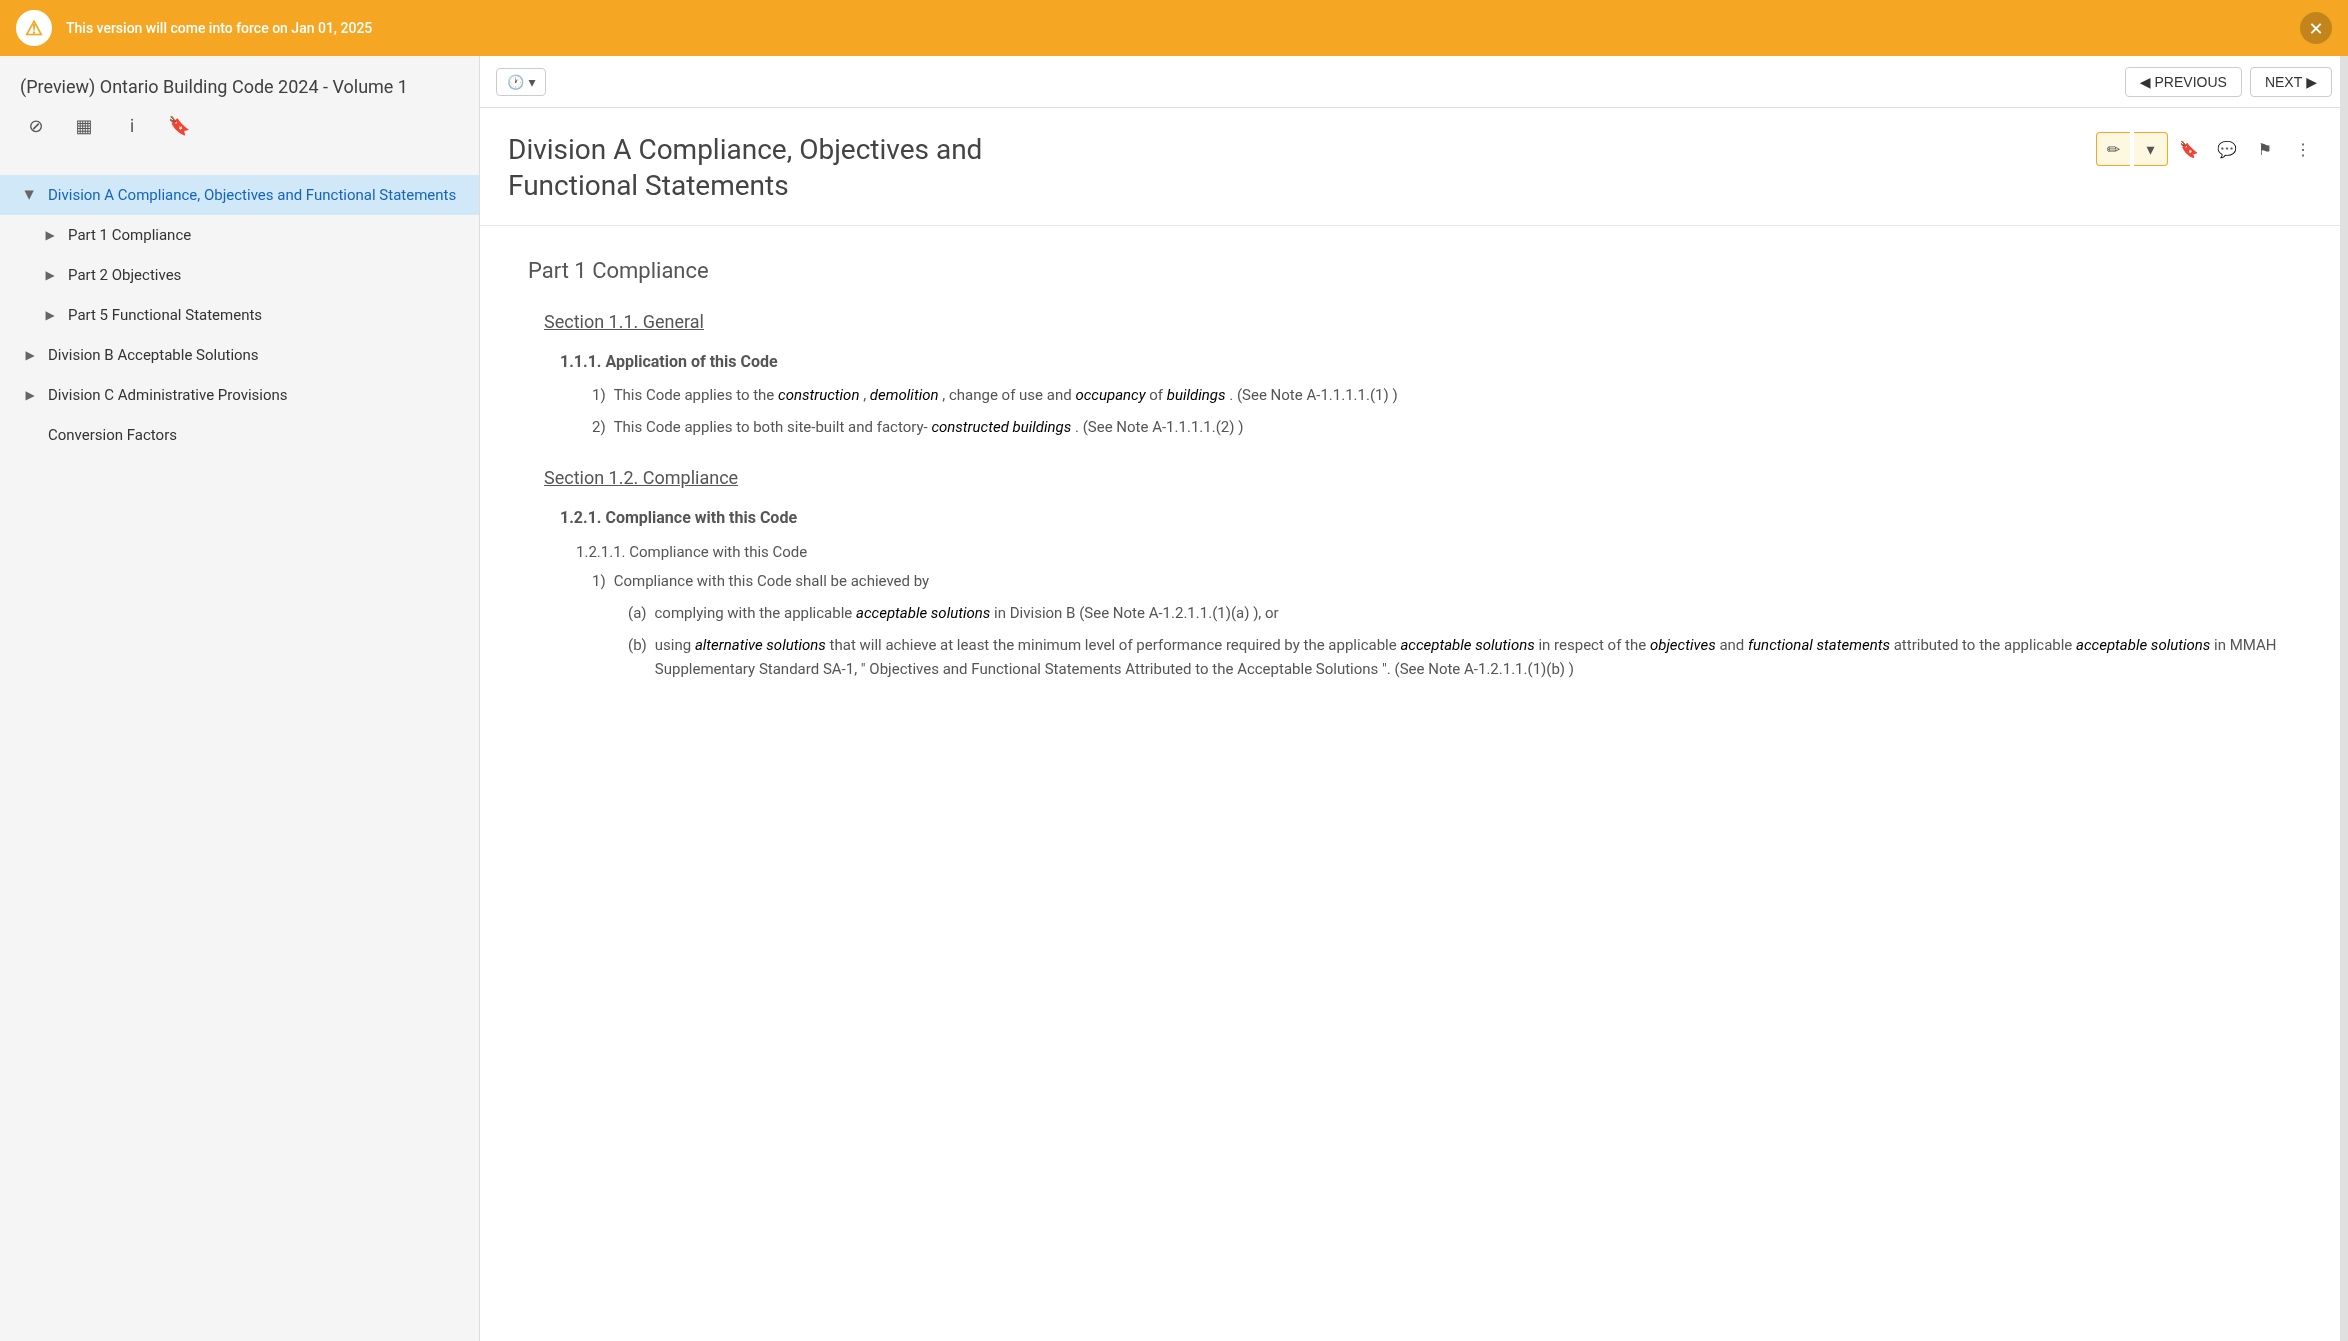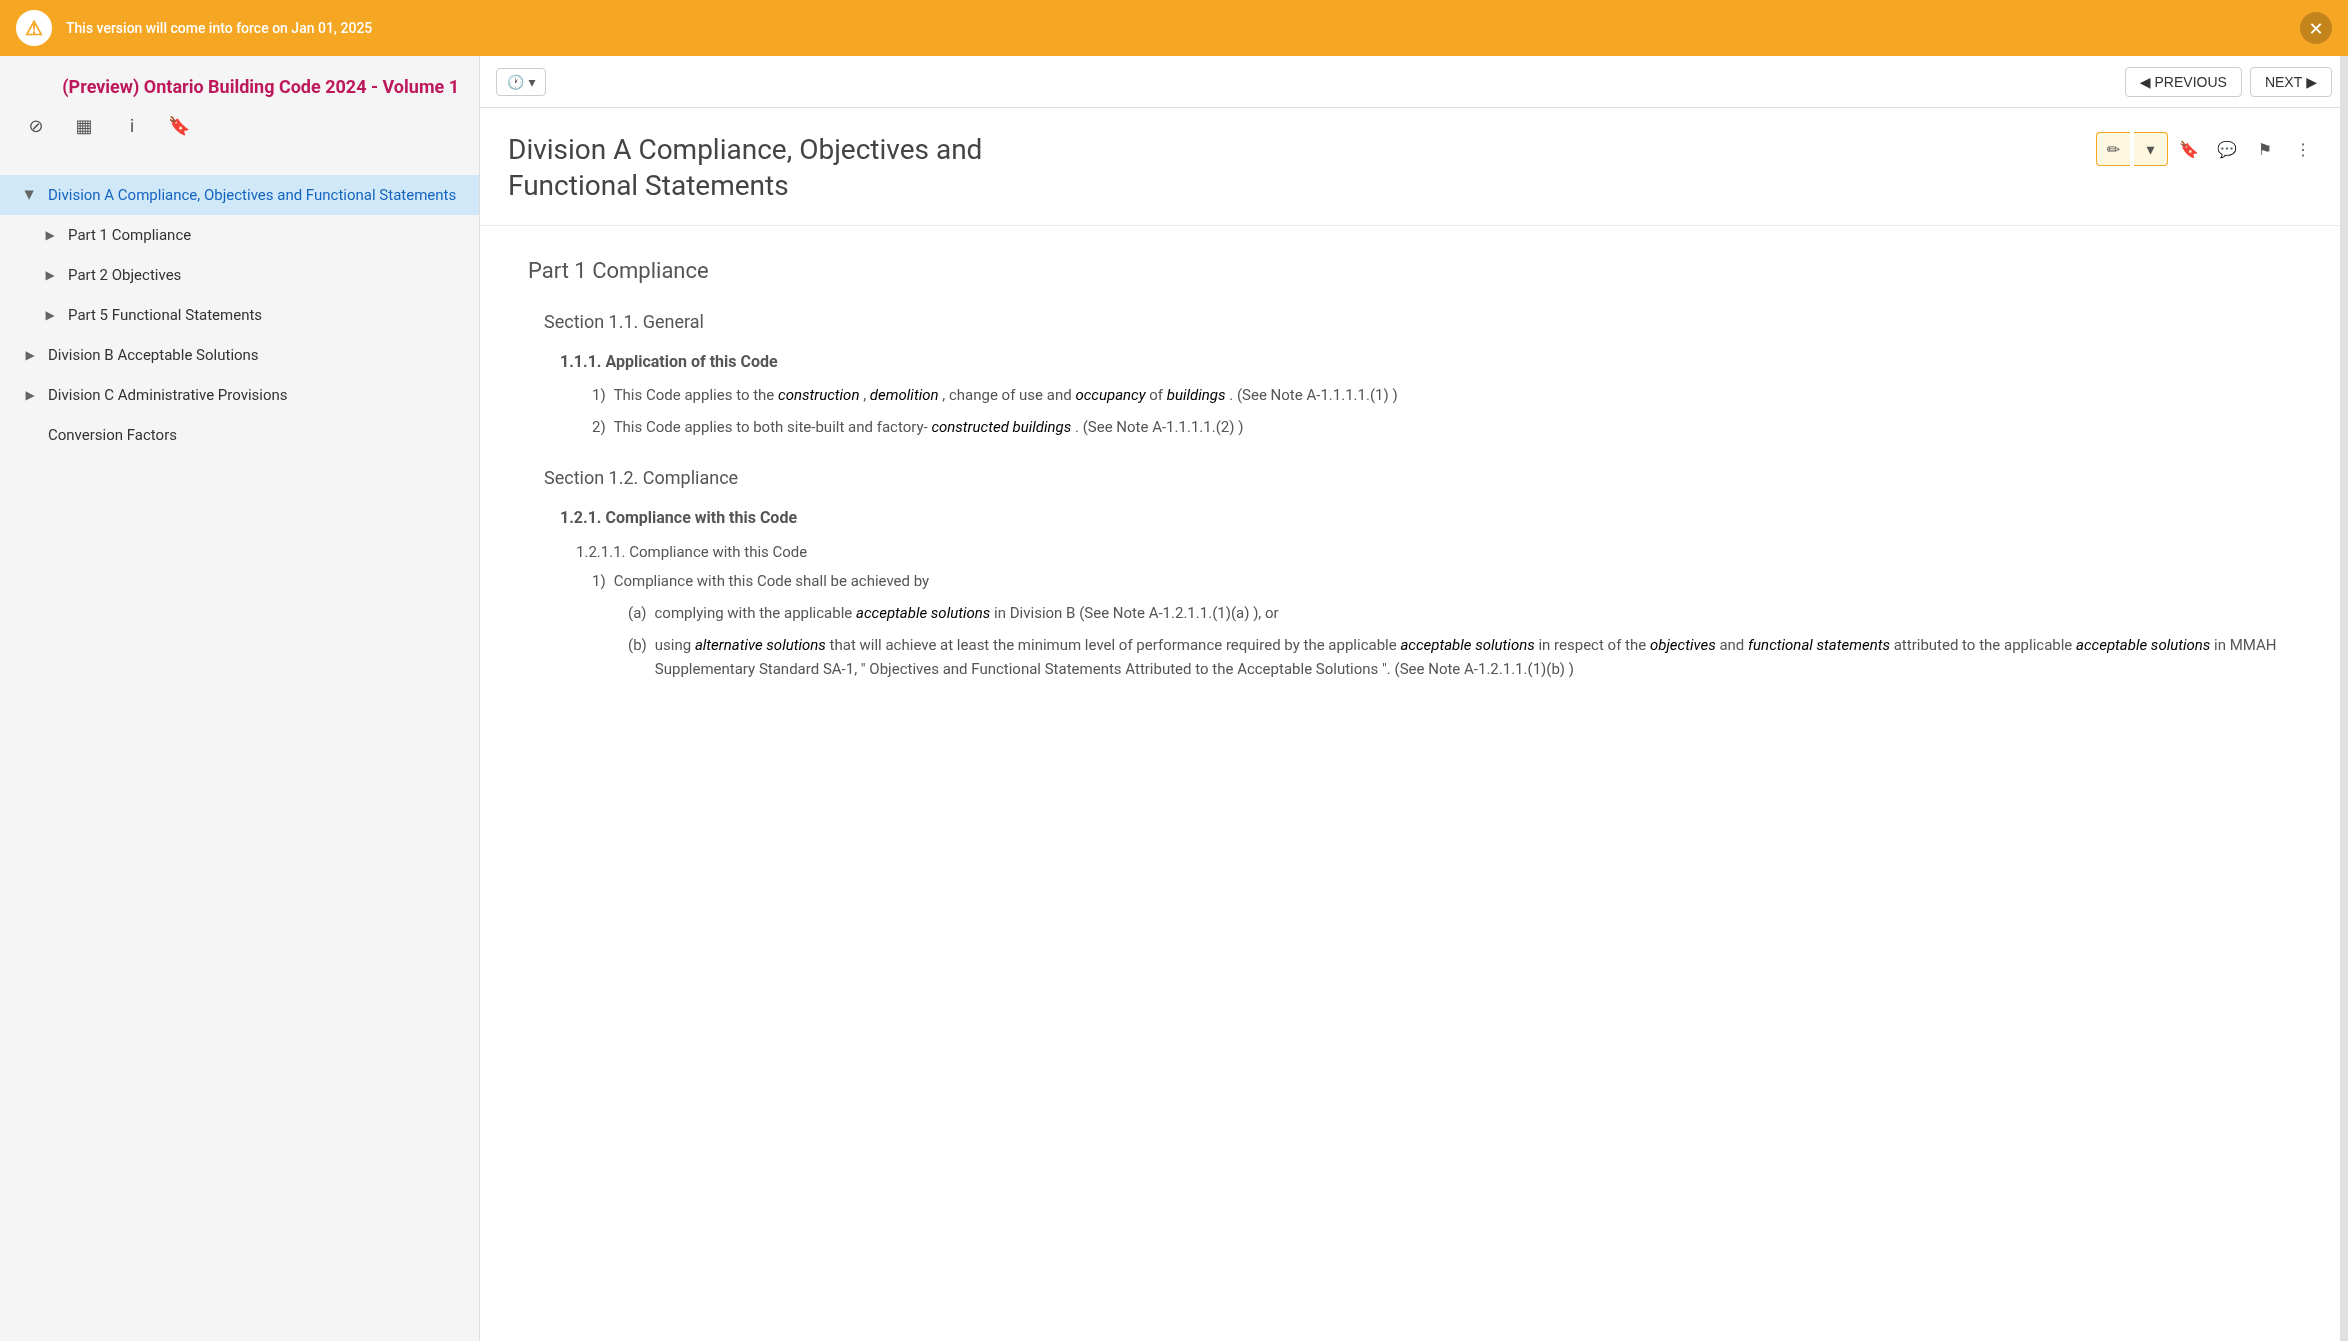--- a/index.html
+++ b/index.html
@@ -54,24 +54,23 @@
       border-right: 1px solid #ddd;
       overflow-y: auto;
       flex-shrink: 0;
     }
 
     .sidebar-header {
       padding: 20px 20px 10px 20px;
     }
     .sidebar-title {
       font-size: 18px;
-      font-weight: 700;
-      color: #be185d;
+      font-weight: 400;
+      color: #404040;
       margin-bottom: 12px;
-      text-align: right;
     }
     .sidebar-icons {
       display: flex;
       gap: 16px;
       margin-bottom: 16px;
     }
     .sidebar-icon-btn {
       width: 32px;
       height: 32px;
       display: flex;
@@ -230,20 +229,21 @@
       font-size: 22px;
       color: #555;
       margin-bottom: 20px;
       font-weight: 400;
     }
     .doc-section-title {
       font-size: 18px;
       color: #555;
       margin: 28px 0 16px 16px;
       font-weight: 400;
+      text-decoration: underline;
     }
     .doc-subsection-title {
       font-size: 16px;
       color: #555;
       margin: 20px 0 12px 32px;
       font-weight: 700;
     }
     .doc-clause-title {
       font-size: 15px;
       color: #555;

